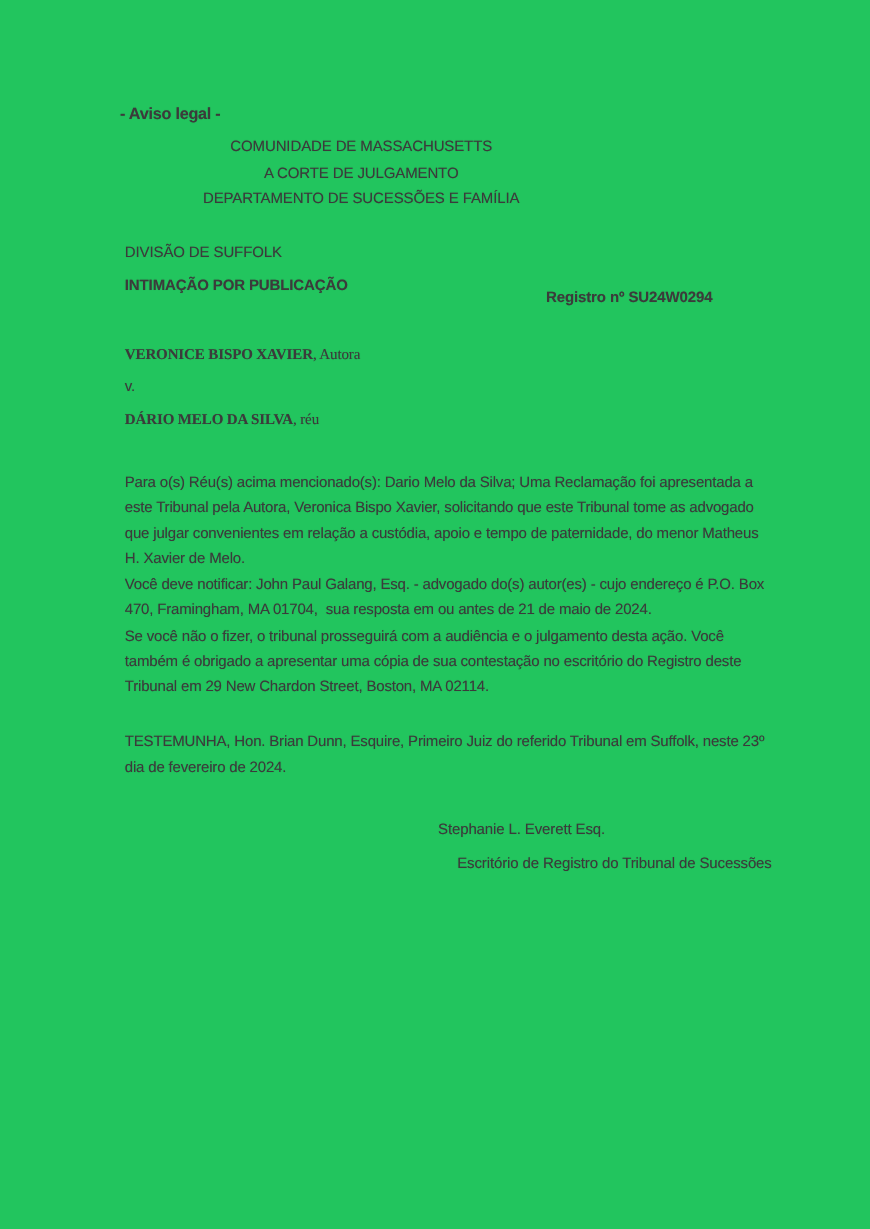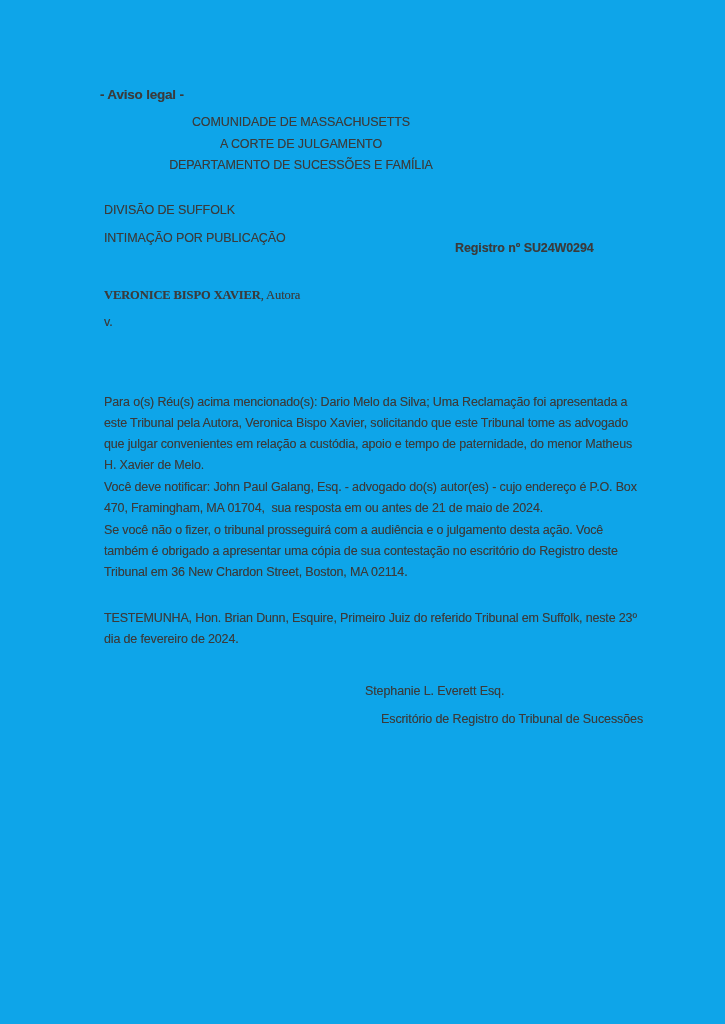--- a/index.html
+++ b/index.html
@@ -4,21 +4,21 @@
 <style>
   html, body {
     margin: 0;
     padding: 0;
     background: #ffffff;
   }
   .page {
     position: relative;
     width: 725px;
     height: 1024px;
-    background: #0ea5e9;
+    background: #22c55e;
     font-family: "Liberation Sans", "DejaVu Sans", sans-serif;
     color: #3b3b3b;
     font-size: 12.5px;
     line-height: 21px;
     letter-spacing: -0.1px;
     text-shadow: 0 0 0.6px rgba(59,59,59,0.45);
     overflow: hidden;
   }
   .abs { position: absolute; }
 
@@ -42,21 +42,21 @@
   }
   .docket {
     left: 455px;
     top: 200px;
     font-weight: 600;
     margin-top: 38px;
   }
   .doc-title {
     left: 104px;
     top: 228px;
-    font-weight: 400;
+    font-weight: 700;
   }
   .party { left: 104px; font-family: Liberation Serif, serif; }
   .plaintiff { top: 285px; }
   .versus { left: 104px; top: 312px; }
   .defendant { top: 339px; }
   .party-name { font-weight: 700; }
 
   .para {
     left: 104px;
     width: 540px;
@@ -90,26 +90,29 @@
   <div class="abs docket">Registro nº SU24W0294</div>
 
   <div class="abs doc-title">INTIMAÇÃO POR PUBLICAÇÃO</div>
 
   <div class="abs party plaintiff">
     <span class="party-name">VERONICE BISPO XAVIER</span><span>, Autora</span>
   </div>
 
   <div class="abs versus">v.</div>
 
+  <div class="abs party defendant">
+    <span class="party-name">DÁRIO MELO DA SILVA</span><span>, réu</span>
+  </div>
 
   <p class="abs para p1">Para o(s) Réu(s) acima mencionado(s): Dario Melo da Silva; Uma Reclamação foi apresentada a este Tribunal pela Autora, Veronica Bispo Xavier, solicitando que este Tribunal tome as advogado que julgar convenientes em relação a custódia, apoio e tempo de paternidade, do menor Matheus H. Xavier de Melo.</p>
 
   <p class="abs para p2">Você deve notificar: John Paul Galang, Esq. - advogado do(s) autor(es) - cujo endereço é P.O. Box 470, Framingham, MA 01704,  sua resposta em ou antes de 21 de maio de 2024.</p>
 
-  <p class="abs para p3">Se você não o fizer, o tribunal prosseguirá com a audiência e o julgamento desta ação. Você também é obrigado a apresentar uma cópia de sua contestação no escritório do Registro deste Tribunal em 36 New Chardon Street, Boston, MA 02114.</p>
+  <p class="abs para p3">Se você não o fizer, o tribunal prosseguirá com a audiência e o julgamento desta ação. Você também é obrigado a apresentar uma cópia de sua contestação no escritório do Registro deste Tribunal em 29 New Chardon Street, Boston, MA 02114.</p>
 
   <p class="abs para witness">TESTEMUNHA, Hon. Brian Dunn, Esquire, Primeiro Juiz do referido Tribunal em Suffolk, neste 23º dia de fevereiro de 2024.</p>
 
   <div class="abs sig-name">Stephanie L. Everett Esq.</div>
 
   <div class="abs sig-office">Escritório de Registro do Tribunal de Sucessões</div>
 
 </div>
 
 </body></html>

